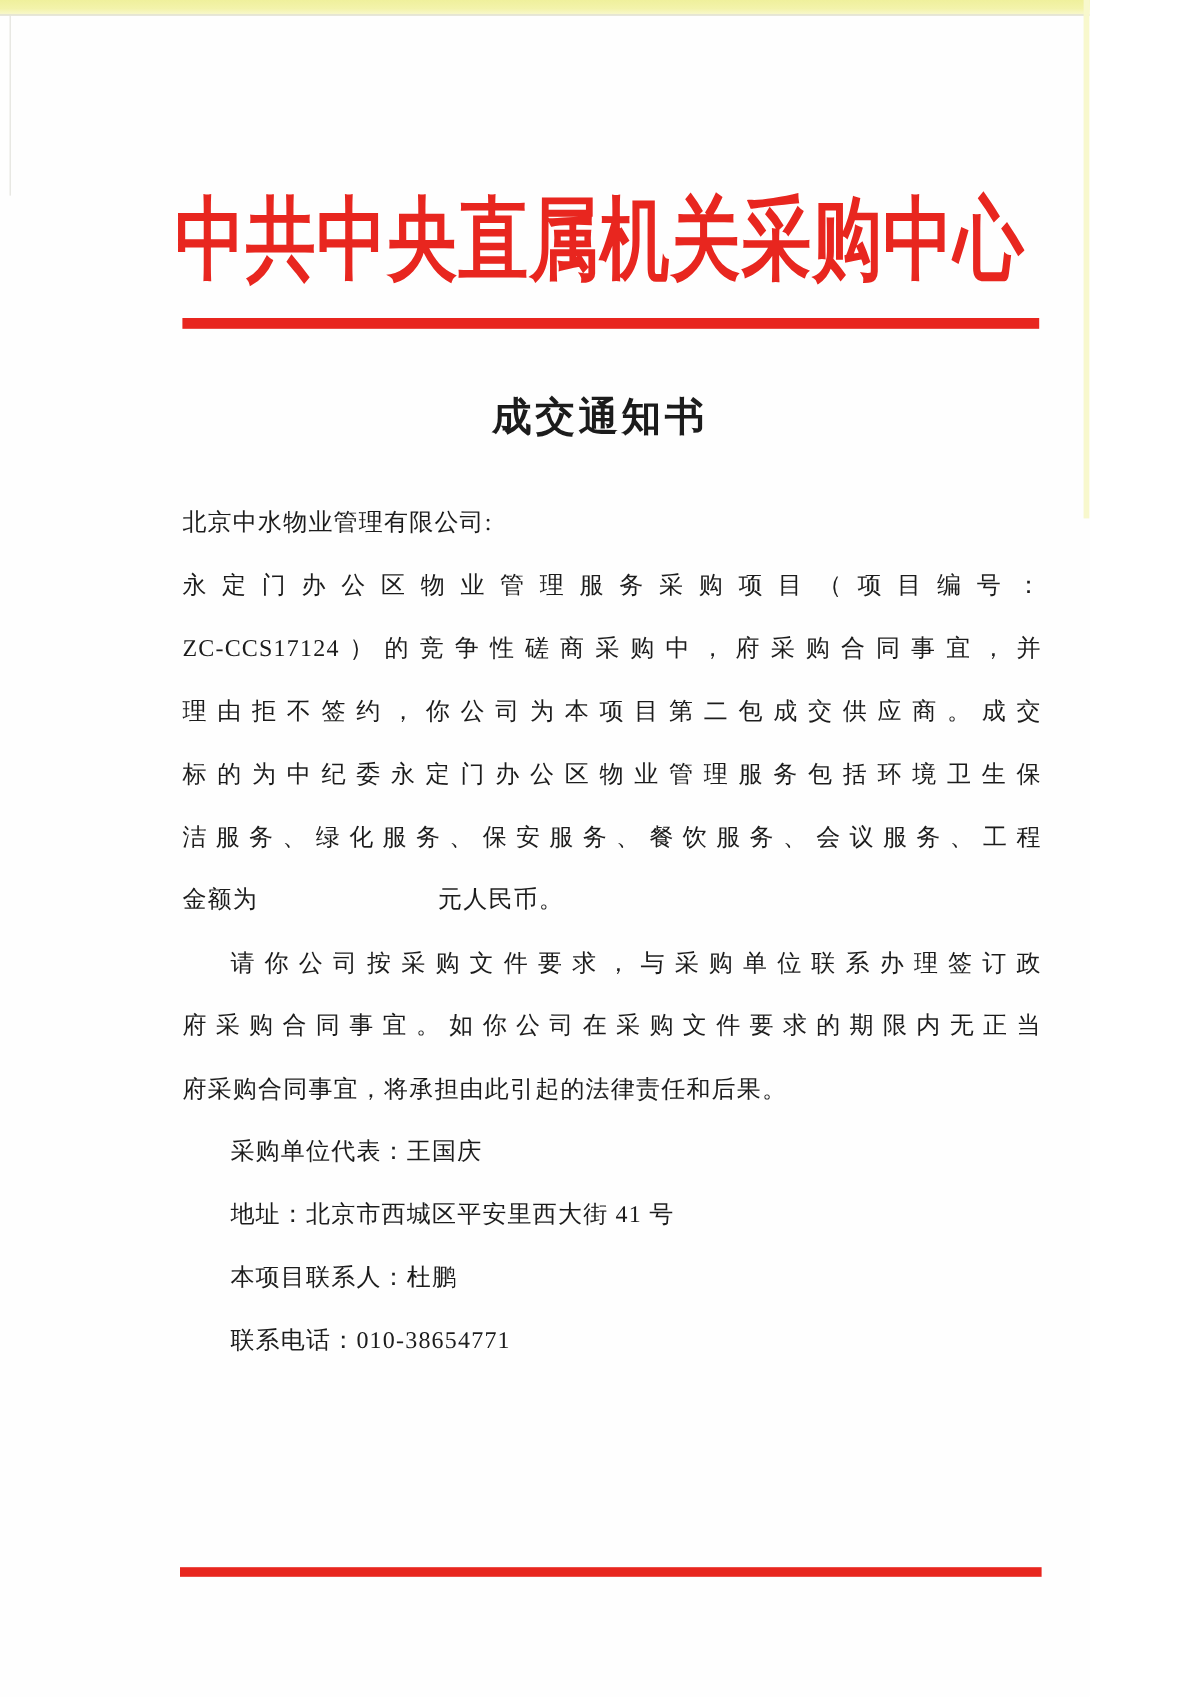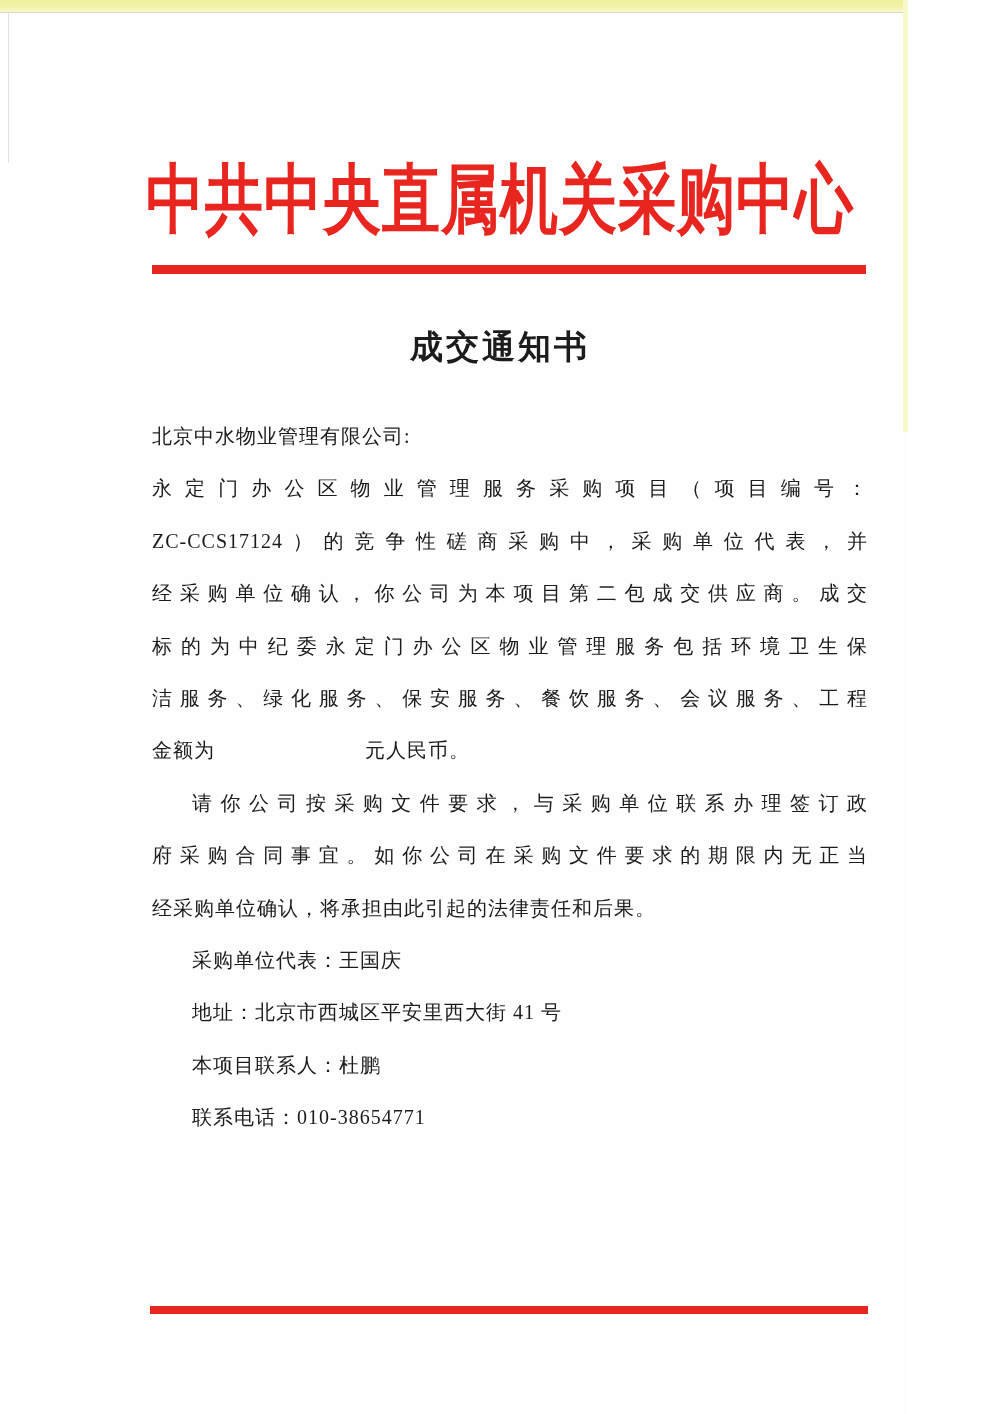--- a/index.html
+++ b/index.html
@@ -86,32 +86,32 @@
 
   <div class="org-title">中共中央直属机关采购中心</div>
   <div class="rule rule-top"></div>
 
   <div class="doc-title">成交通知书</div>
 
   <div class="body-block">
     <div class="line">北京中水物业管理有限公司:</div>
 
     <div class="line just">永定门办公区物业管理服务采购项目（项目编号：</div>
-    <div class="line just">ZC-CCS17124）的竞争性磋商采购中，采购单位代表，并</div>
-    <div class="line just">经采购单位确认，你公司为本项目第二包成交供应商。成交</div>
+    <div class="line just">ZC-CCS17124）的竞争性磋商采购中，府采购合同事宜，并</div>
+    <div class="line just">理由拒不签约，你公司为本项目第二包成交供应商。成交</div>
     <div class="line just">标的为中纪委永定门办公区物业管理服务包括环境卫生保</div>
     <div class="line just">洁服务、绿化服务、保安服务、餐饮服务、会议服务、工程</div>
 
     <div class="line">
       <span>金额为</span><span class="amount-blank"></span><span>元人民币。</span>
     </div>
 
     <div class="line just indent">请你公司按采购文件要求，与采购单位联系办理签订政</div>
     <div class="line just">府采购合同事宜。如你公司在采购文件要求的期限内无正当</div>
-    <div class="line">经采购单位确认，将承担由此引起的法律责任和后果。</div>
+    <div class="line">府采购合同事宜，将承担由此引起的法律责任和后果。</div>
 
     <div class="line indent">
       <span>采购单位代表：</span><span>王国庆</span>
     </div>
     <div class="line indent">
       <span>地址：</span><span>北京市西城区平安里西大街 41 号</span>
     </div>
     <div class="line indent">
       <span>本项目联系人：</span><span>杜鹏</span>
     </div>

